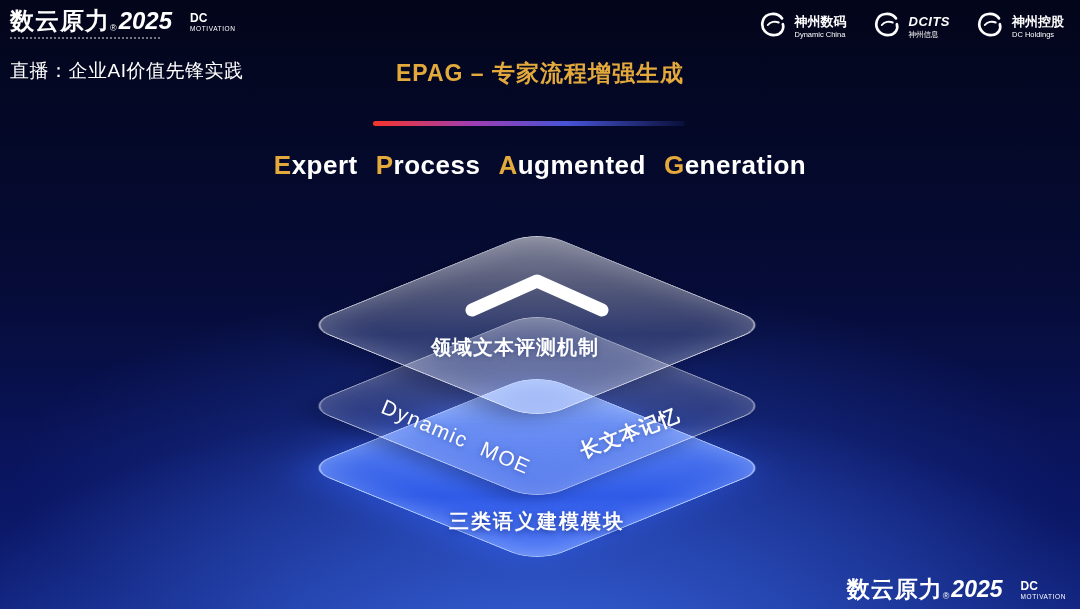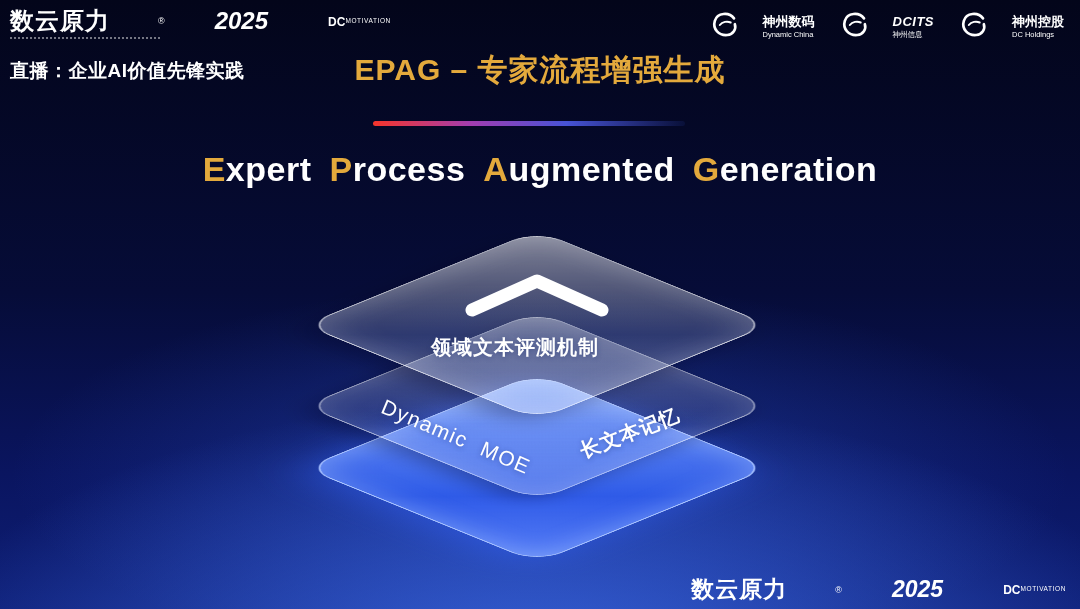--- a/index.html
+++ b/index.html
@@ -13,62 +13,62 @@
     width: 1080px;
     height: 609px;
     overflow: hidden;
     background:
       radial-gradient(95% 75% at 50% 112%, rgba(64,112,238,0.85) 0%, rgba(64,112,238,0.0) 62%),
       radial-gradient(70% 45% at 50% 78%, rgba(45,85,210,0.45) 0%, rgba(45,85,210,0.0) 70%),
       linear-gradient(180deg, #03051a 0%, #060c38 48%, #0a1560 78%, #0e1f77 100%);
   }
 
   
-  .brand { display: flex; align-items: center; gap: 48px; }
+  .brand { display: flex; align-items: flex-end; }
   .brand-name { font-size: 24px; font-weight: 800; letter-spacing: 1px; line-height: 1; }
   .brand-reg { font-size: 9px; line-height: 1; margin-top: 1px; }
   .brand-year { font-size: 24px; font-weight: 800; line-height: 1; margin-left: 2px; font-style: italic; }
-  .brand-suffix { display: flex; flex-direction: row; margin-left: 12px; padding-top: 1px; }
+  .brand-suffix { display: flex; flex-direction: column; margin-left: 18px; padding-top: 1px; }
   .brand-dc { font-size: 12px; font-weight: 800; line-height: 1; }
   .brand-motivation { font-size: 6.5px; letter-spacing: 0.6px; line-height: 1.4; }
   .brand-topleft { position: absolute; left: 10px; top: 9px; }
   .brand-dots {
     width: 150px; height: 0;
     border-bottom: 2px dotted rgba(255,255,255,0.45);
     margin-top: 4px;
   }
   .live-label {
     position: absolute; left: 10px; top: 58px;
-    font-size: 19px; font-weight: 700; letter-spacing: 0.5px;
+    font-size: 19px; font-weight: 400; letter-spacing: 0.5px;
   }
 
   
   .epag-title {
-    position: absolute; left: 50%; top: 50px; transform: translateX(-50%);
-    font-size: 30px; font-weight: 700; letter-spacing: 1px;
+    position: absolute; left: 50%; top: 58px; transform: translateX(-50%);
+    font-size: 23px; font-weight: 700; letter-spacing: 1px;
     color: #e3a93c; white-space: nowrap;
   }
   .divider {
     position: absolute; left: 373px; top: 121px;
     width: 312px; height: 5px; border-radius: 3px;
     background: linear-gradient(90deg, #f5352b 0%, #a03db2 32%, #4753d6 62%, rgba(40,70,180,0.12) 100%);
   }
 
   
   .partners { position: absolute; right: 16px; top: 10px; display: flex; gap: 24px; align-items: center; }
-  .partner { display: flex; align-items: center; gap: 24px; }
+  .partner { display: flex; align-items: center; gap: 8px; }
   .partner-text { display: flex; flex-direction: column; }
   .partner-name { font-size: 13px; font-weight: 700; line-height: 1.15; white-space: nowrap; }
   .partner-name.italic { font-style: italic; letter-spacing: 0.5px; }
   .partner-sub { font-size: 7.5px; line-height: 1.2; white-space: nowrap; }
 
   
   .main-title {
     position: absolute; top: 150px; left: 0; width: 100%;
-    text-align: center; font-size: 34px; font-weight: 700; letter-spacing: 0.5px;
+    text-align: center; font-size: 26px; font-weight: 700; letter-spacing: 0.5px;
     white-space: nowrap;
   }
   .main-title .word { display: inline-block; margin: 0 9px; }
   .gold { color: #e3a93c; }
 
   
   .layer {
     position: absolute; left: 537px;
     width: 330px; height: 330px; border-radius: 36px;
     transform: translate(-50%, -50%) rotateX(66deg) rotateZ(45deg);
@@ -190,20 +190,21 @@
   <div class="layer layer-bottom"></div>
 
   <div class="overlay chevron">
     <svg width="150" height="46" viewBox="0 0 150 46">
         <polyline points="10,38 75,9 140,38" fill="none" stroke="#ffffff" stroke-width="13" stroke-linecap="round" stroke-linejoin="round"></polyline>
       </svg>
   </div>
   <div class="overlay label-top">领域文本评测机制</div>
   <div class="overlay label-moe">Dynamic MOE</div>
   <div class="overlay label-long">长文本记忆</div>
+  <div class="overlay label-bottom">三类语义建模模块</div>
 
   <div class="brand-bottomright">
     <div class="brand">
       <span class="brand-name">数云原力</span>
       <span class="brand-reg">®</span>
       <span class="brand-year">2025</span>
       <span class="brand-suffix">
         <span class="brand-dc">DC</span>
         <span class="brand-motivation">MOTIVATION</span>
       </span>

